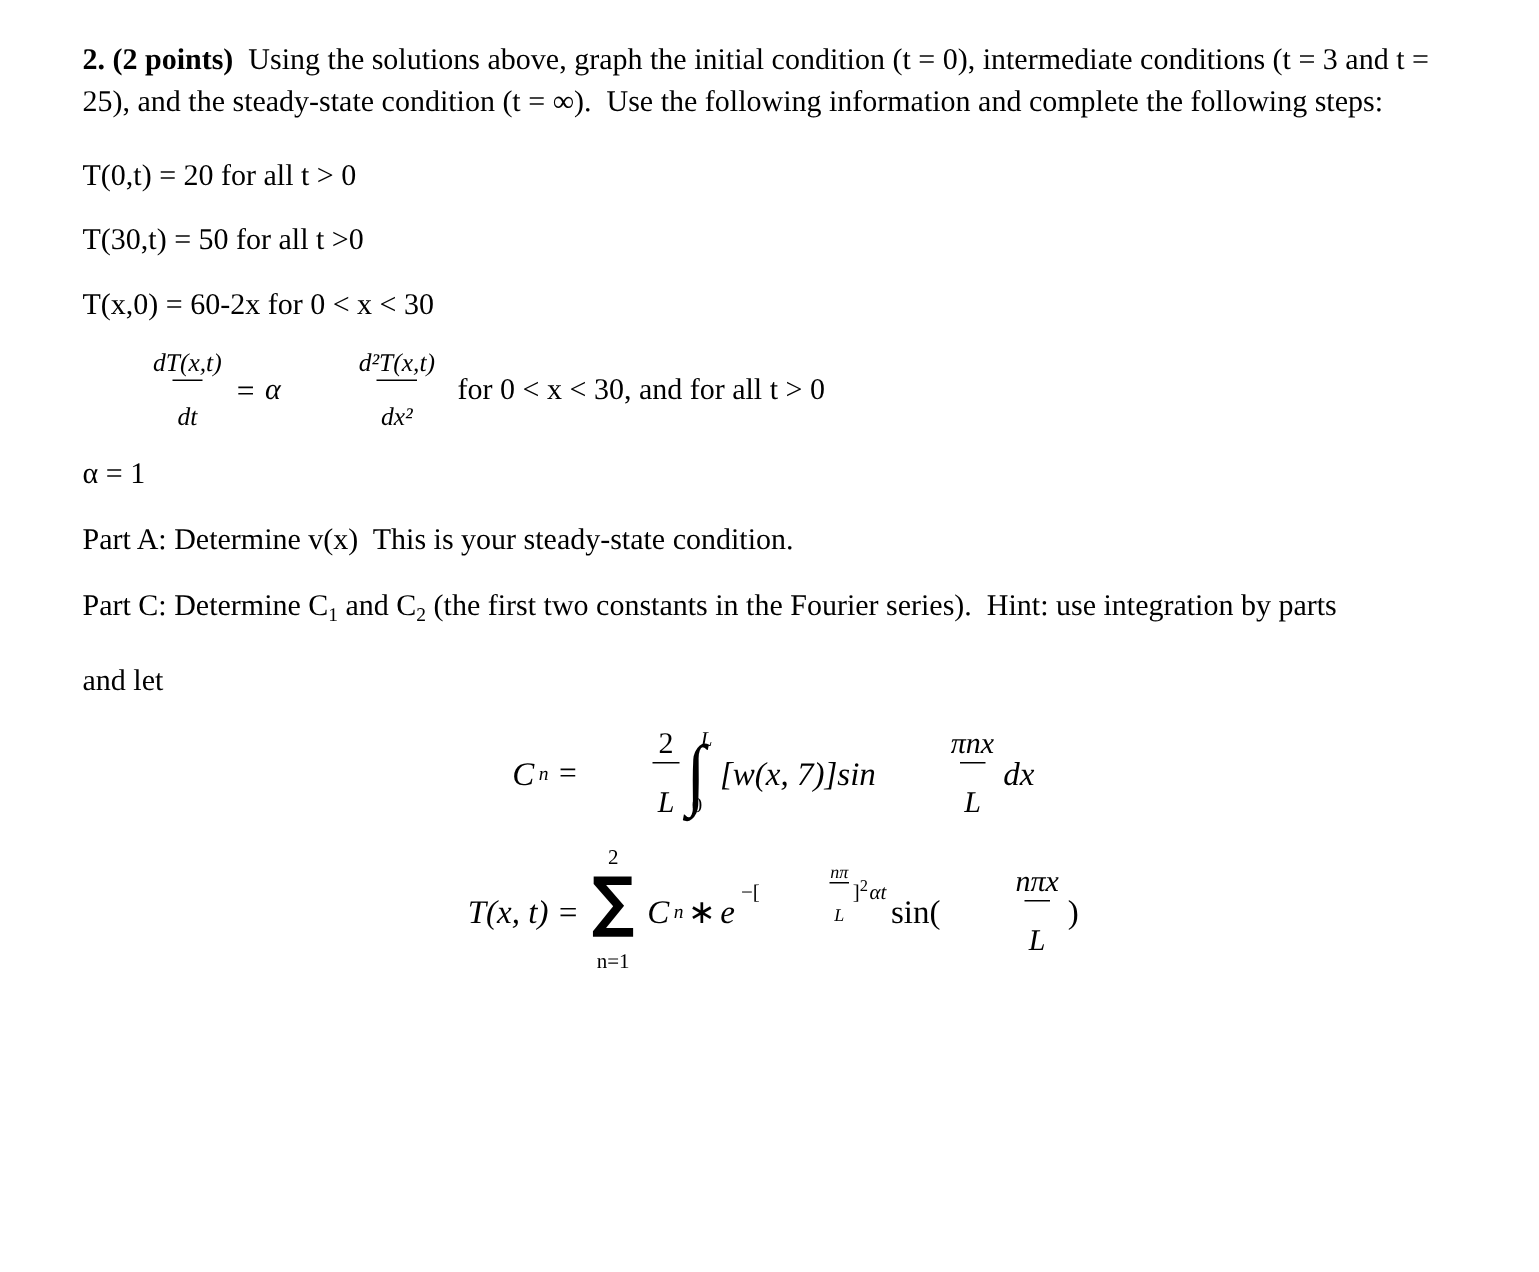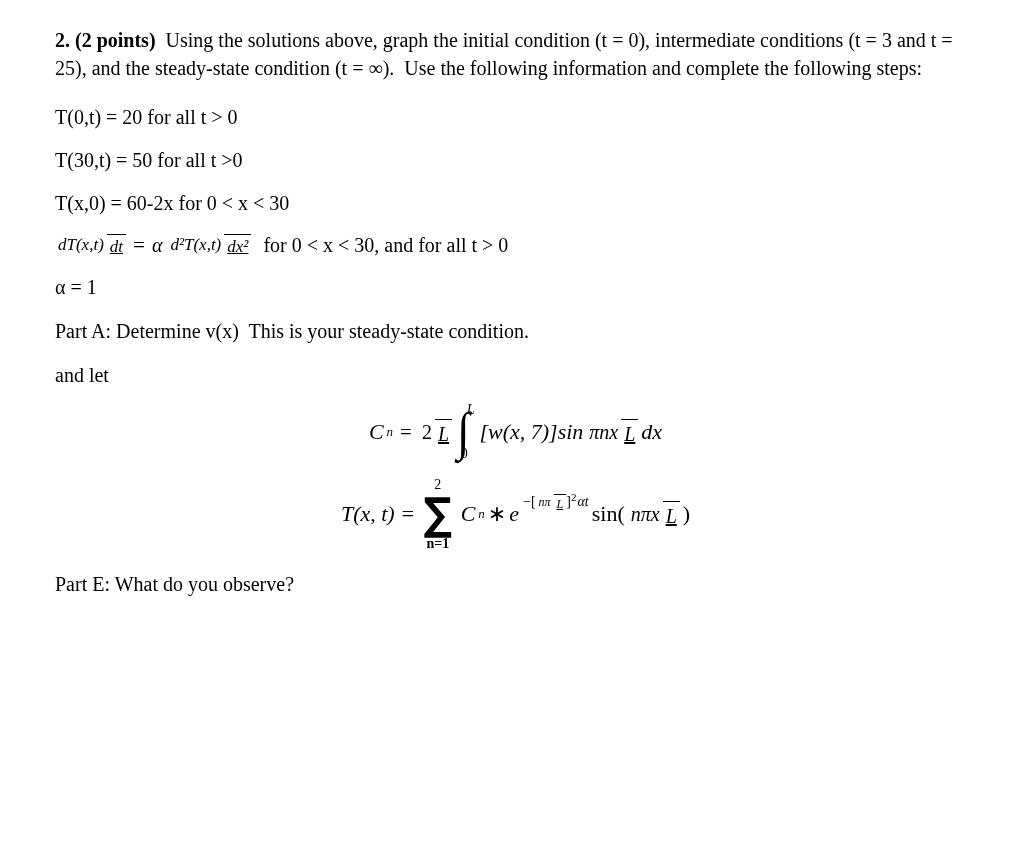--- a/index.html
+++ b/index.html
@@ -25,26 +25,28 @@
     line-height: 28px;
   }
   .intro { margin-bottom: 22px; }
   .cond { margin-bottom: 17px; line-height: 26px; }
   .math { font-style: italic; }
   .upright { font-style: normal; }
 
   
   .frac {
     display: inline-flex;
+    flex-direction: column;
     align-items: center;
     vertical-align: middle;
     line-height: 1.1;
+    margin-left: 44px;
   }
   .frac .num { display: block; padding: 0 3px 1px; }
-  .frac .den { display: block; border-top: 1.5px solid #000; padding: 3px 3px 0; text-decoration: underline; }
+  .frac .den { display: block; border-top: 1.5px solid #000; padding: 15px 3px 0; }
 
   
   .pde {
     display: flex;
     align-items: center;
     gap: 7px;
     margin: 6px 0 16px 0;
   }
   .pde .frac { font-size: 17px; }
   .pde-eq { font-size: 21px; }
@@ -96,21 +98,21 @@
   
   .sum-wrap {
     display: inline-flex;
     flex-direction: column;
     align-items: center;
     line-height: 1;
     margin: 0 4px;
   }
   .sum-upper { font-size: 14px; font-style: normal; margin-bottom: 1px; }
   .sum-sym { font-size: 44px; font-style: normal; font-weight: bold; line-height: 0.95; font-family: "DejaVu Sans", sans-serif; transform: scaleX(0.9); }
-  .sum-lower { font-size: 14px; font-style: normal; margin-top: 2px; font-weight: bold; }
+  .sum-lower { font-size: 14px; font-style: normal; margin-top: 12px; }
 
   
   .e-exp {
     display: inline-flex;
     align-items: center;
     font-size: 14px;
     position: relative;
     top: -12px;
     margin-left: 1px;
   }
@@ -148,20 +150,21 @@
       <span class="num">d²T(x,t)</span>
       <span class="den">dx²</span>
     </span>
     <span class="pde-tail"> for 0 &lt; x &lt; 30, and for all t &gt; 0</span>
   </div>
 
   <p class="para alpha-line">α = 1</p>
 
   <p class="para part">Part A: Determine v(x)  This is your steady-state condition.</p>
 
+  <p class="para part"><span>Part C: Determine C</span><span class="sb">1</span><span> and C</span><span class="sb">2</span><span> (the first two constants in the Fourier series).  Hint: use integration by parts</span></p>
 
   <p class="para part">and let</p>
 
   <div class="formula">
     <span class="math f-lg">C</span>
       <span class="math sb">n</span>
     <span class="f-eq">=</span>
     <span class="frac math">
       <span class="num upright">2</span>
       <span class="den">L</span>

